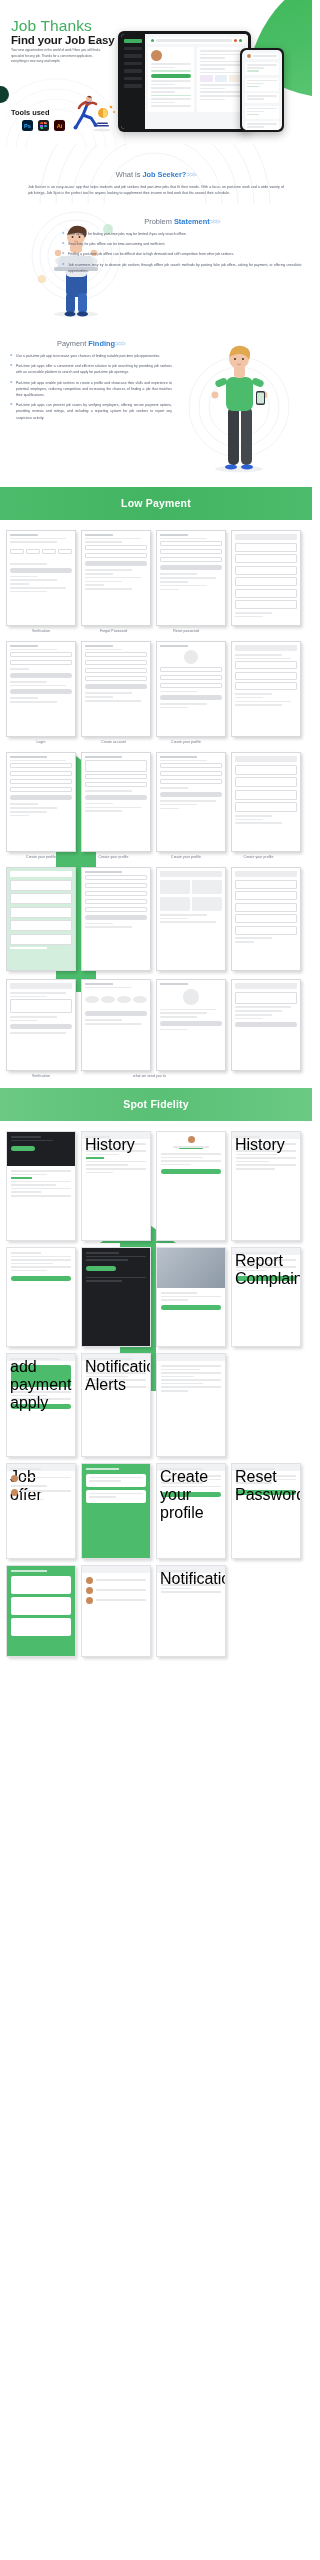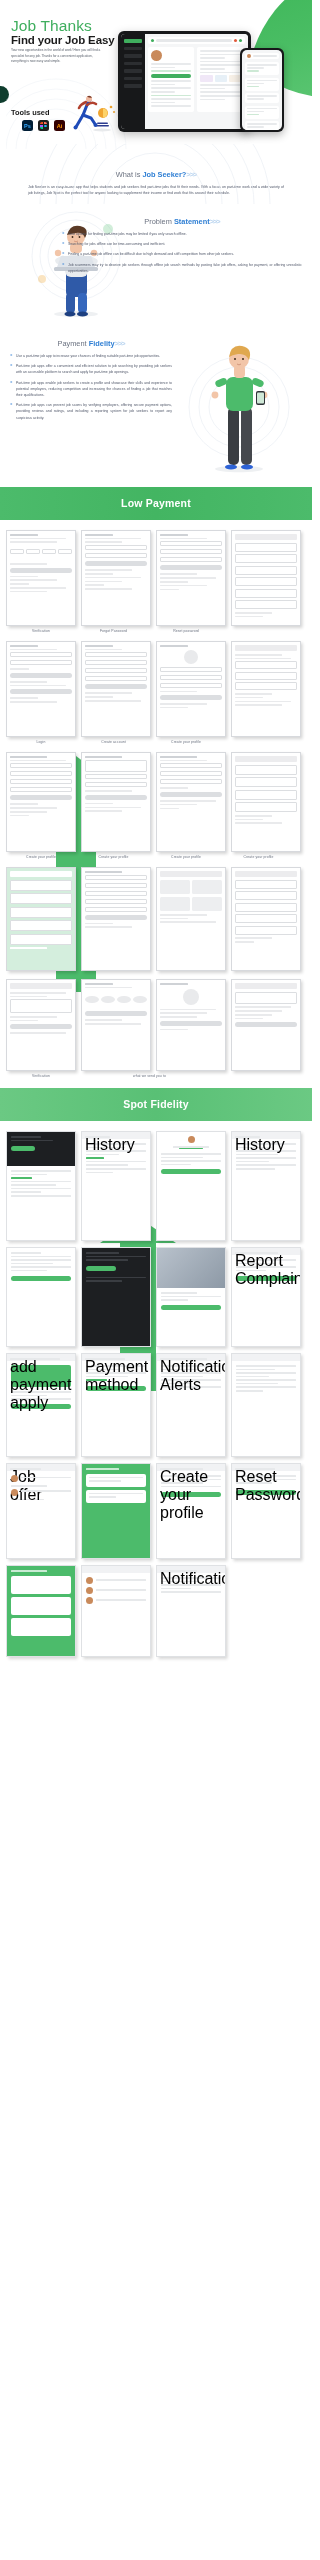--- a/index.html
+++ b/index.html
@@ -418,21 +418,21 @@
     <circle cx="55" cy="22" r="10" fill="#f2c5a8"></circle>
     <path d="M45 20 q2 -13 13 -11 q11 2 7 14 q-3 -7 -11 -6 q-6 1 -9 3" fill="#e0a84f"></path>
     <circle cx="51" cy="22" r="1" fill="#3d2a1c"></circle>
     <circle cx="59" cy="22" r="1" fill="#3d2a1c"></circle>
     <path d="M53 27 q2 1.8 4 0" stroke="#c98a70" stroke-width=".8" fill="none"></path>
     <rect x="72" y="54" width="9" height="14" rx="2" fill="#2f3338"></rect>
     <rect x="73" y="55.5" width="7" height="11" rx="1" fill="#cfe8d7"></rect>
   </svg>
 
   <div class="sec-head" style="text-align:center">
-    <span>Payment </span><b>Fidelity</b><span class="chev">&gt;&gt;&gt;</span>
+    <span>Payment </span><b>Finding</b><span class="chev">&gt;&gt;&gt;</span>
   </div>
   <ul class="bullets">
     <li>Use a part-time job app to increase your chances of finding suitable part-time job opportunities.</li>
     <li>Part-time job apps offer a convenient and efficient solution to job searching by providing job seekers with an accessible platform to search and apply for part-time job openings.</li>
     <li>Part-time job apps enable job seekers to create a profile and showcase their skills and experience to potential employers, reducing competition and increasing the chances of finding a job that matches their qualifications.</li>
     <li>Part-time job apps can prevent job scams by verifying employers, offering secure payment options, providing reviews and ratings, and including a reporting system for job seekers to report any suspicious activity.</li>
   </ul>
 </div>
 
 <div class="banner">Low Payment</div>
@@ -839,33 +839,20 @@
     <div class="hf" style="width:70px;height:104px">
       <div class="hf-hd" style="padding:2px 3px">
           <div class="hf-ln" style="width:80%;margin-top:2px">add payment apply</div>
         </div>
       <div style="padding:4px">
         <div class="hf-green" style="height:22px;border-radius:2px;margin-bottom:4px"></div>
         <div class="hf-ln"></div>
           <div class="hf-ln" style="width:60%"></div>
         <div class="hf-ln"></div>
           <div class="hf-btn" style="margin-top:4px"></div>
-      </div>
-    </div>
-    <div class="hf" style="width:70px;height:104px">
-      <div class="hf-hd" style="padding:2px 3px">
-          <div class="hf-ln" style="width:65%;margin-top:2px">Payment method</div>
-        </div>
-      <div style="padding:4px">
-        <div class="hf-ln"></div>
-          <div class="hf-ln" style="width:55%"></div>
-        <div class="hf-ln"></div>
-          <div class="hf-ln" style="width:70%"></div>
-        <div class="hf-ln g" style="width:35%"></div>
-        <div class="hf-btn" style="margin-top:5px"></div>
       </div>
     </div>
     <div class="hf" style="width:70px;height:104px">
       <div class="hf-hd" style="padding:2px 3px">
           <div class="hf-ln" style="width:75%;margin-top:2px">Notification Alerts</div>
         </div>
       <div style="padding:4px">
         <div class="hf-ln"></div>
           <div class="hf-ln" style="width:60%"></div>
         <div class="hf-ln"></div>

